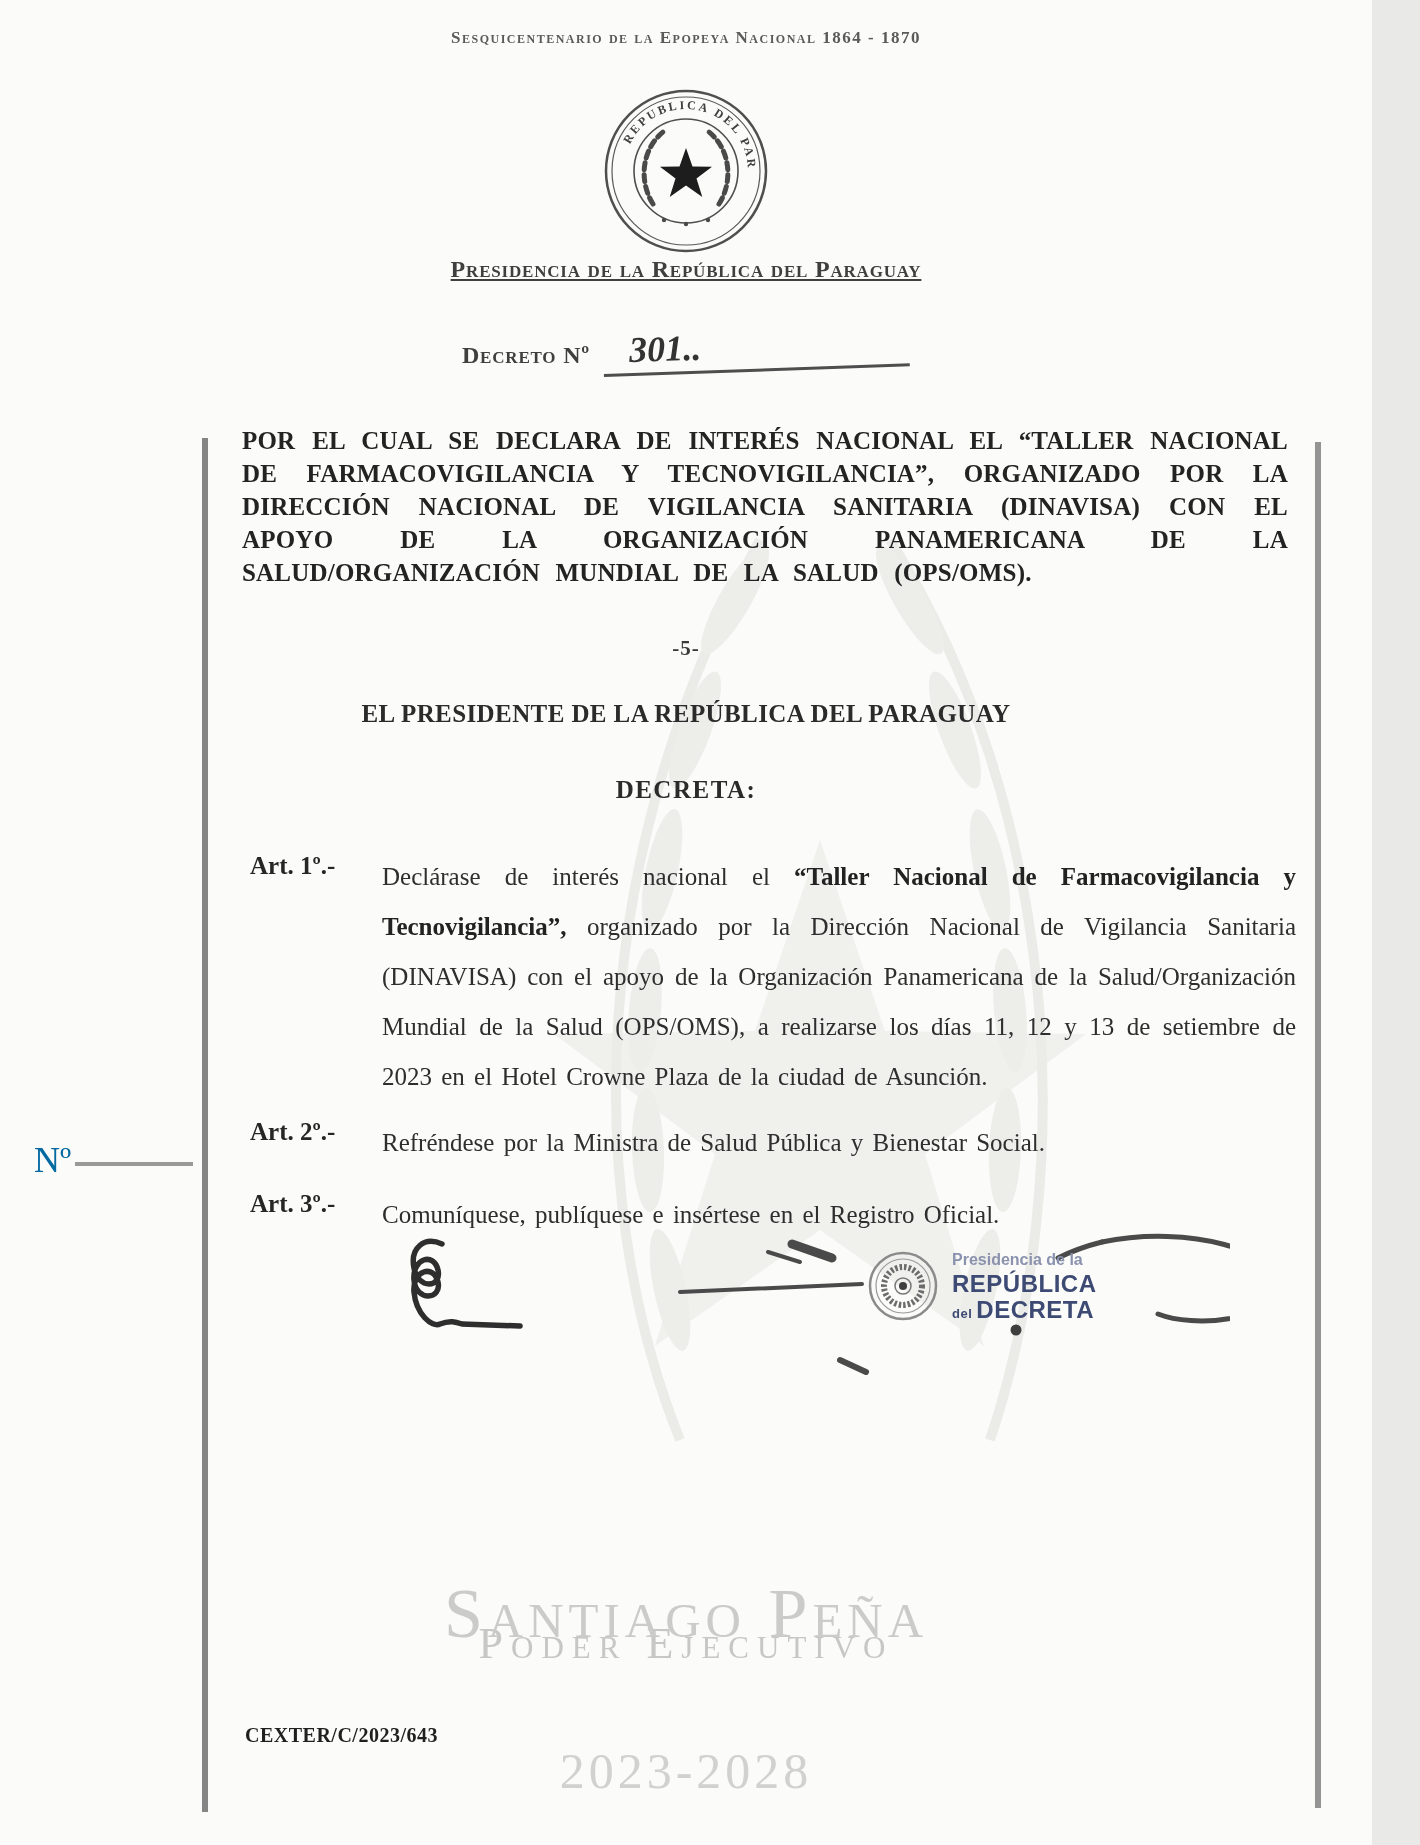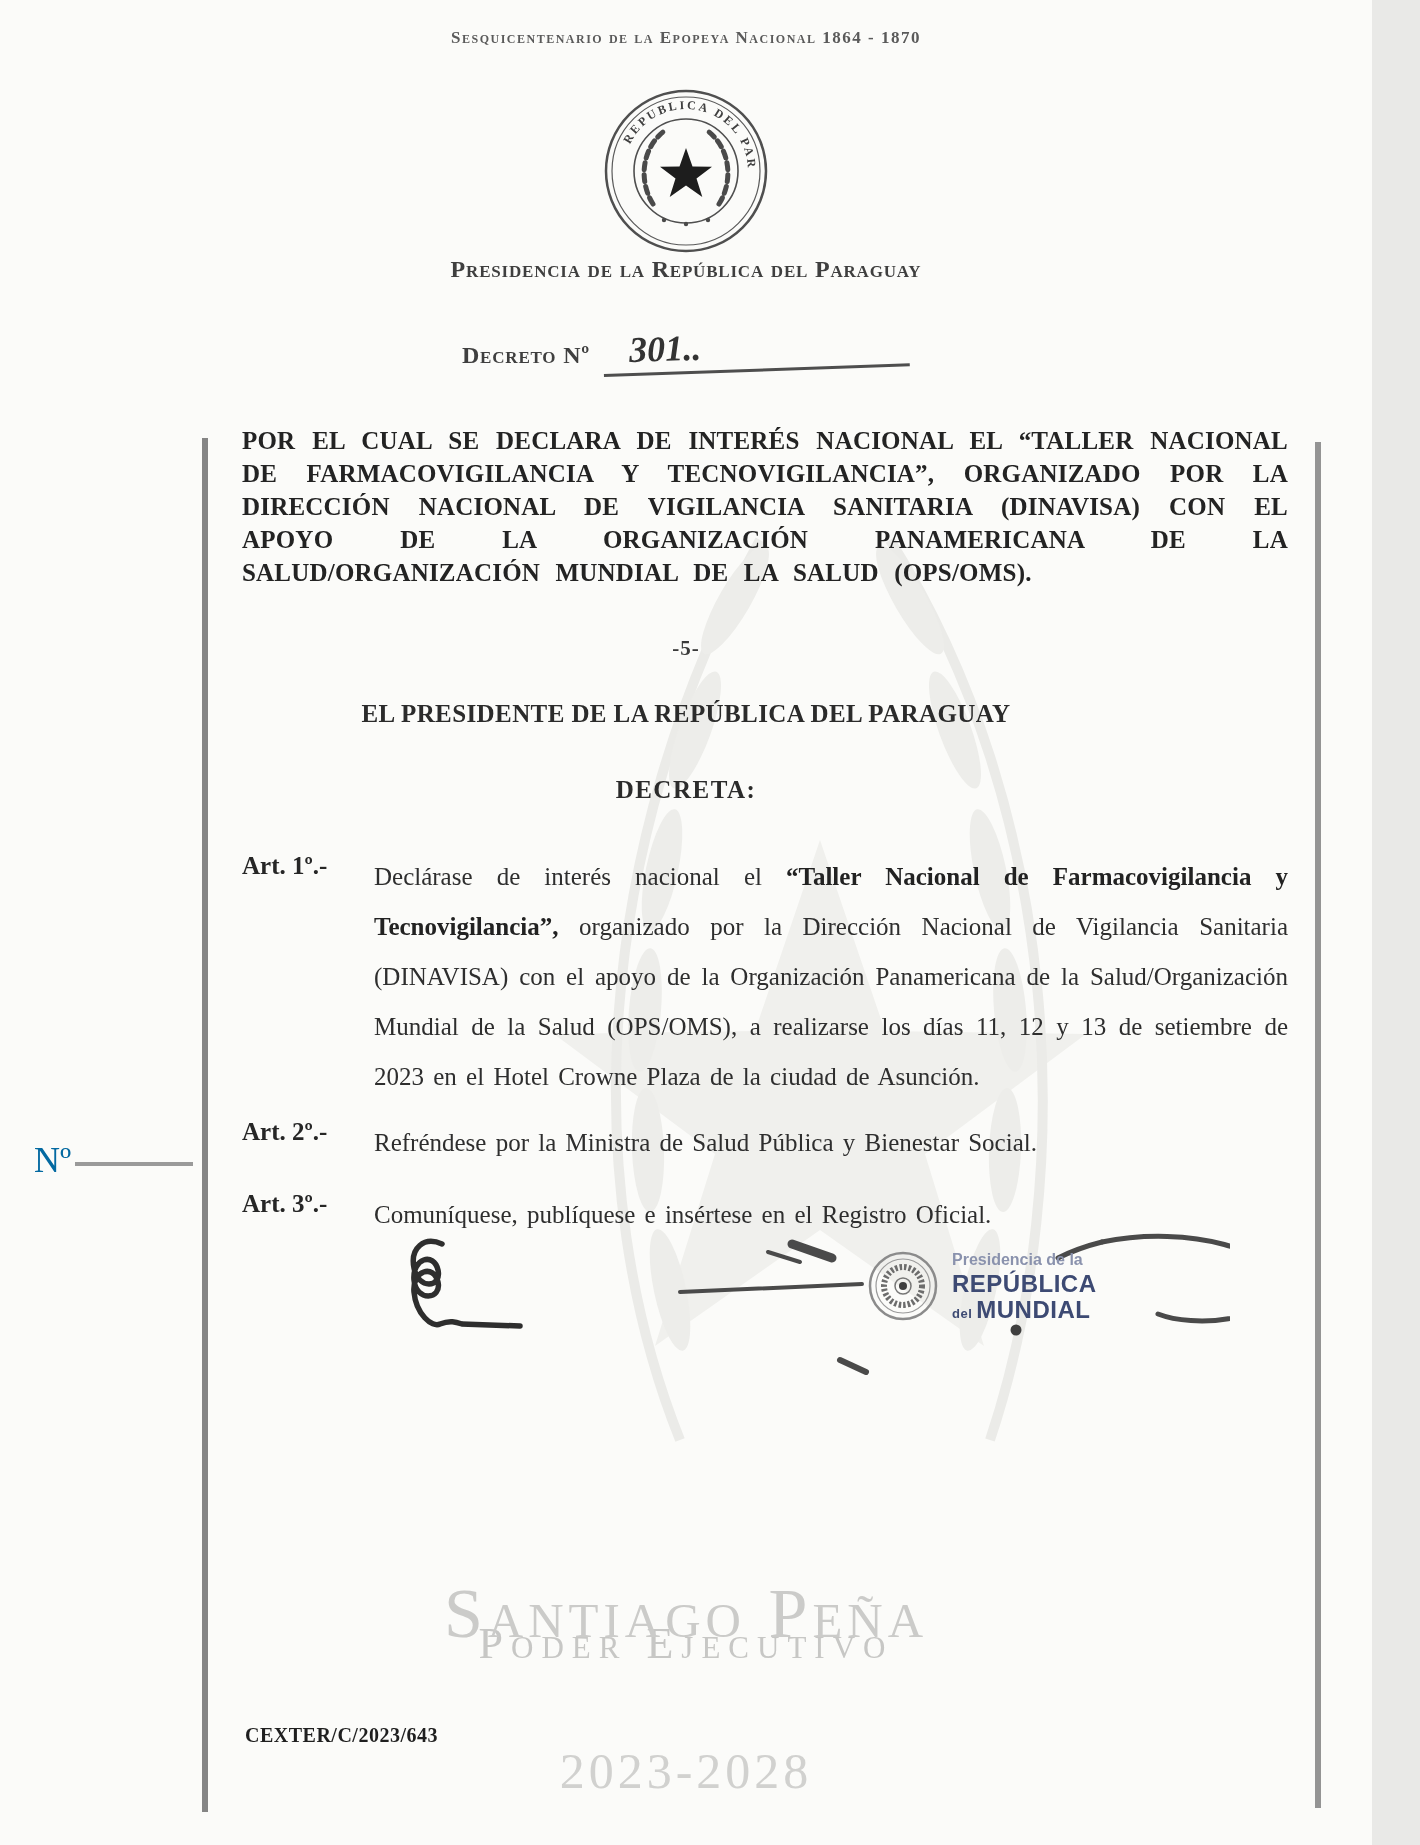--- a/index.html
+++ b/index.html
@@ -12,21 +12,21 @@
     overflow:hidden;
   }
   .abs{position:absolute;}
   .center{left:0;width:100%;text-align:center;}
 
   
   .motto{top:28px;font-size:17px;font-variant:small-caps;font-weight:600;
          letter-spacing:1.5px;color:#5a5a5a;}
   .seal{top:86px;left:50%;transform:translateX(-50%);}
   .inst1{top:256px;font-size:24px;font-variant:small-caps;font-weight:600;
-         letter-spacing:.8px;color:#3f3f3f;}
+         letter-spacing:.8px;color:#3f3f3f;text-decoration:underline;}
   .inst2{top:290px;font-size:24px;font-variant:small-caps;font-weight:600;
          letter-spacing:.8px;color:#3f3f3f;}
   .decree-row{top:330px;}
   .decree-label{font-size:24px;font-variant:small-caps;font-weight:600;color:#3f3f3f;letter-spacing:.8px;}
   .decree-number{display:inline-block;min-width:280px;margin-left:14px;
     border-bottom:3px solid #4e4e4e;text-align:left;padding:0 0 2px 26px;
     font-size:36px;font-style:italic;font-weight:600;color:#333;
     transform:rotate(-2deg);transform-origin:left bottom;}
 
   
@@ -35,21 +35,21 @@
   .rail-right{left:1315px;top:442px;height:1366px;background:#949494;}
 
   
   .subject{left:242px;top:424px;width:1046px;
     font-size:25px;font-weight:700;line-height:33px;color:#232323;
     text-align:justify;word-spacing:9px;letter-spacing:.2px;}
   .pageno{top:636px;font-size:21px;font-weight:700;color:#3a3a3a;letter-spacing:1px;}
   .authority{top:700px;font-size:25px;font-weight:700;color:#2b2b2b;letter-spacing:.4px;}
   .decreta{top:776px;font-size:25px;font-weight:700;color:#2b2b2b;letter-spacing:1.5px;}
 
-  .article{left:242px;width:1046px;display:flex;}
+  .article{left:250px;width:1046px;display:flex;}
   .article .lbl{flex:0 0 132px;font-weight:700;font-size:25px;color:#262626;}
   .article .txt{flex:1;font-size:25px;line-height:50px;text-align:justify;
                 word-spacing:3px;color:#2e2e2e;}
   .article .txt .b{font-weight:700;color:#222;}
   .art1{top:852px;}
   .art2{top:1118px;}
   .art3{top:1190px;}
 
   
   .margin-no{left:34px;top:1118px;font-size:36px;color:#0369a1;margin-top:21px;}
@@ -189,21 +189,21 @@
     <svg class="stamp-seal" width="72" height="72" viewBox="0 0 72 72">
       <circle cx="36" cy="36" r="33" fill="none" stroke="#8b8b8b" stroke-width="2.5"></circle>
       <circle cx="36" cy="36" r="27" fill="none" stroke="#9a9a9a" stroke-width="1.2"></circle>
       <circle cx="36" cy="36" r="19" fill="none" stroke="#6c6c6c" stroke-width="6" stroke-dasharray="2.5 2"></circle>
       <circle cx="36" cy="36" r="8" fill="none" stroke="#777" stroke-width="1.5"></circle>
       <circle cx="36" cy="36" r="4" fill="#3f3f3f"></circle>
     </svg>
     <div class="stamp-text">
       <div class="s1">Presidencia de la</div>
       <div class="s2">REPÚBLICA</div>
-      <div class="s3"><span class="del">del</span><span>MUNDIAL</span></div>
+      <div class="s3"><span class="del">del</span><span>DECRETA</span></div>
     </div>
   </div>
 
   <div class="abs center wm-text1">Poder Ejecutivo</div>
   <div class="abs center wm-text2">Santiago Peña</div>
   <div class="abs center wm-text3">2023-2028</div>
 
   <div class="abs footer-ref z">CEXTER/C/2023/643</div>
 
 </div>

